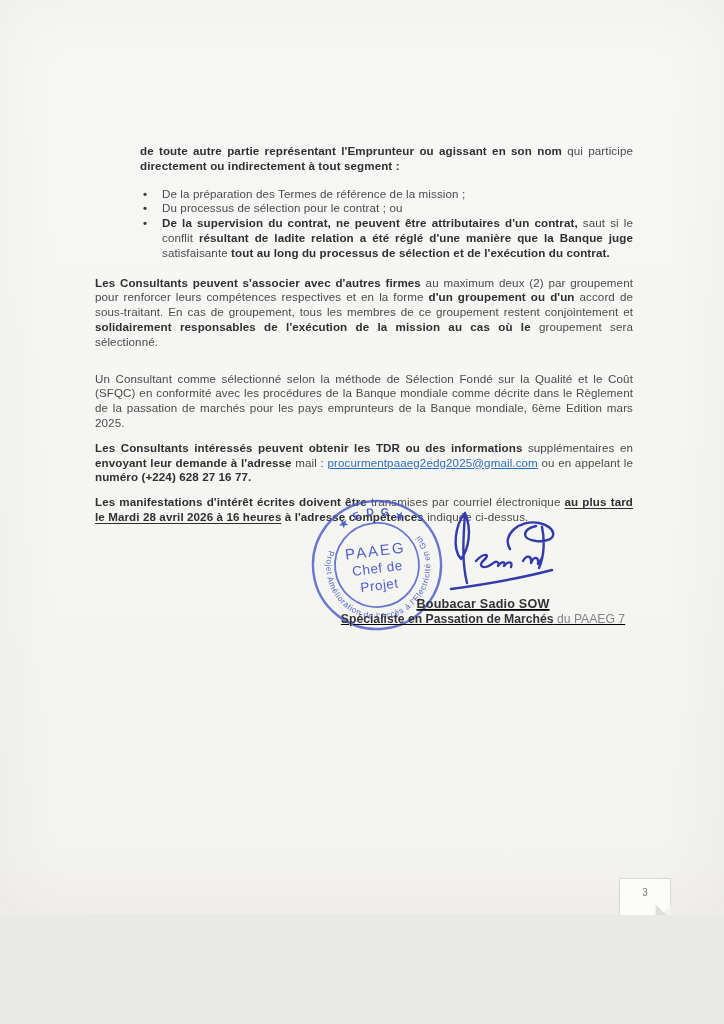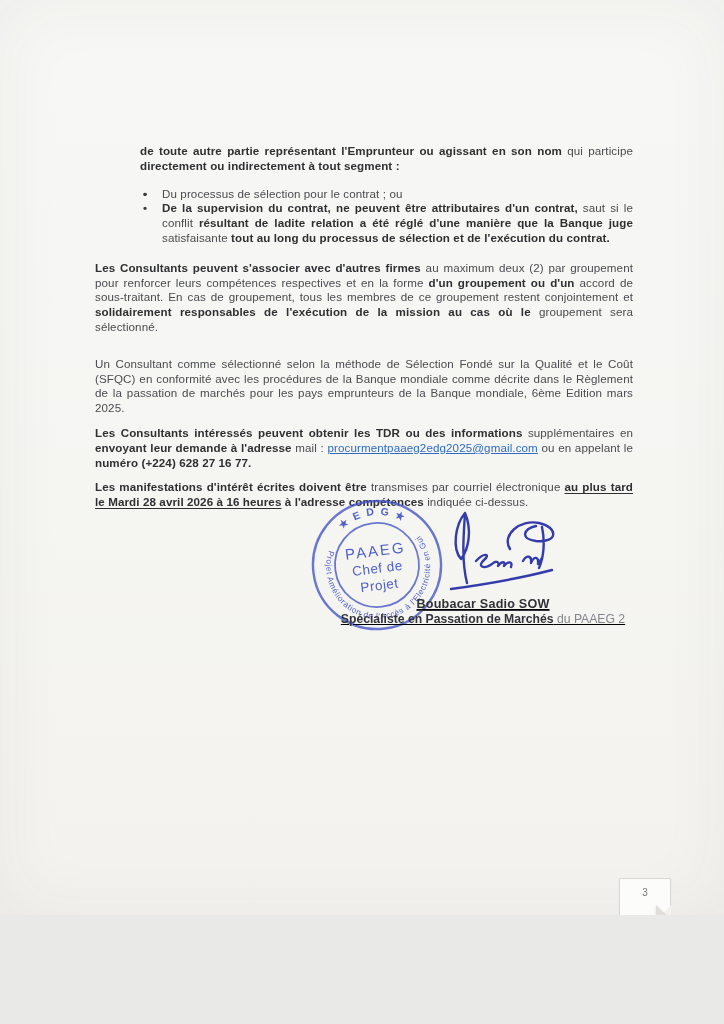--- a/index.html
+++ b/index.html
@@ -61,21 +61,21 @@
   }
 </style>
 </head>
 <body>
 
 <div class="page">
 
   <div class="doc">
       <div class="para indent"><span class="b ">de toute autre partie représentant l'Emprunteur ou agissant en son nom</span><span class=""> qui participe </span><span class="b ">directement ou indirectement à tout segment :</span></div>
       <div class="blist">
-        <div class="bitem"><span class="bullet">•</span></div>
+        <div class="bitem"><span class="bullet">•</span><span class="">De la préparation des Termes de référence de la mission ;</span></div>
         <div class="bitem"><span class="bullet">•</span><span class="">Du processus de sélection pour le contrat ; ou</span></div>
         <div class="bitem"><span class="bullet">•</span><span class="b ">De la supervision du contrat, ne peuvent être attributaires d'un contrat,</span><span class=""> saut si le conflit </span><span class="b ">résultant de ladite relation a été réglé d'une manière que la Banque juge</span><span class=""> satisfaisante </span><span class="b ">tout au long du processus de sélection et de l'exécution du contrat.</span></div>
       </div>
       <div class="para m-after-groupement"><span class="b ">Les Consultants peuvent s'associer avec d'autres firmes</span><span class=""> au maximum deux (2) par groupement pour renforcer leurs compétences respectives et en la forme </span><span class="b ">d'un groupement ou d'un</span><span class=""> accord de sous-traitant. En cas de groupement, tous les membres de ce groupement restent conjointement et </span><span class="b ">solidairement responsables de l'exécution de la mission au cas où le</span><span class=""> groupement sera sélectionné.</span></div>
       <div class="para m-after-consultant"><span class="">Un Consultant comme sélectionné selon la méthode de Sélection Fondé sur la Qualité</span><span class=""> et le Coût (SFQC) en conformité avec les procédures de la Banque mondiale comme décrite dans le Règlement de la passation de marchés pour les pays emprunteurs de la Banque mondiale, 6ème Edition mars 2025.</span></div>
       <div class="para m-after-tdr"><span class="b ">Les Consultants intéressés peuvent obtenir les TDR ou des informations</span><span class=""> supplémentaires en </span><span class="b ">envoyant leur demande à l'adresse</span><span class=""> mail : </span><a class="lnk">procurmentpaaeg2edg2025@gmail.com</a><span class=""> ou en appelant le </span><span class="b ">numéro (+224) 628 27 16 77.</span></div>
       <div class="para m-last"><span class="b ">Les manifestations d'intérêt écrites doivent être</span><span class=""> transmises par courriel électronique </span><span class="b u ">au plus tard le Mardi 28 avril 2026 à 16 heures</span><span class="b "> à l'adresse compétences</span><span class=""> indiquée ci-dessus.</span></div>
     </div>
 
   <svg class="stamp" viewBox="0 0 138 142" xmlns="http://www.w3.org/2000/svg">
@@ -101,21 +101,21 @@
   <svg class="signature" viewBox="0 0 132 112" xmlns="http://www.w3.org/2000/svg" fill="none" stroke="#2a33a8" stroke-width="2.4" stroke-linecap="round" stroke-linejoin="round">
     <path d="M 27 16 C 17 28, 14 52, 23 62 C 31 52, 34 32, 27 16 C 26 34, 23 62, 29 86"></path>
     <path d="M 38 64 C 46 55, 53 57, 46 63 C 39 69, 45 73, 54 67 C 58 63, 62 65, 60 69 C 64 64, 68 64, 66 69 C 70 64, 75 64, 73 70"></path>
     <path d="M 72 52 C 63 38, 82 22, 101 26 C 120 30, 121 46, 98 44 C 82 42, 85 32, 98 29 M 104 30 C 107 44, 106 60, 101 71 M 85 64 C 89 57, 94 59, 93 66 C 96 59, 101 59, 100 67 L 104 61"></path>
     <path d="M 13 92 C 42 88, 80 82, 114 73"></path>
   </svg>
 
   <div class="sig-block">
     <div class="sig-name">Boubacar Sadio SOW</div>
     <div class="sig-title">
-      <span class="bold-part">Spécialiste en Passation de Marchés</span><span class="light-part"> du PAAEG 2</span>
+      <span class="bold-part">Spécialiste en Passation de Marchés</span><span class="light-part"> du PAAEG 7</span>
     </div>
   </div>
 
   <div class="pagebox">
     <span class="num">3</span>
     <span class="fold-cover"></span>
     <span class="fold-flap"></span>
   </div>
 
 </div>

